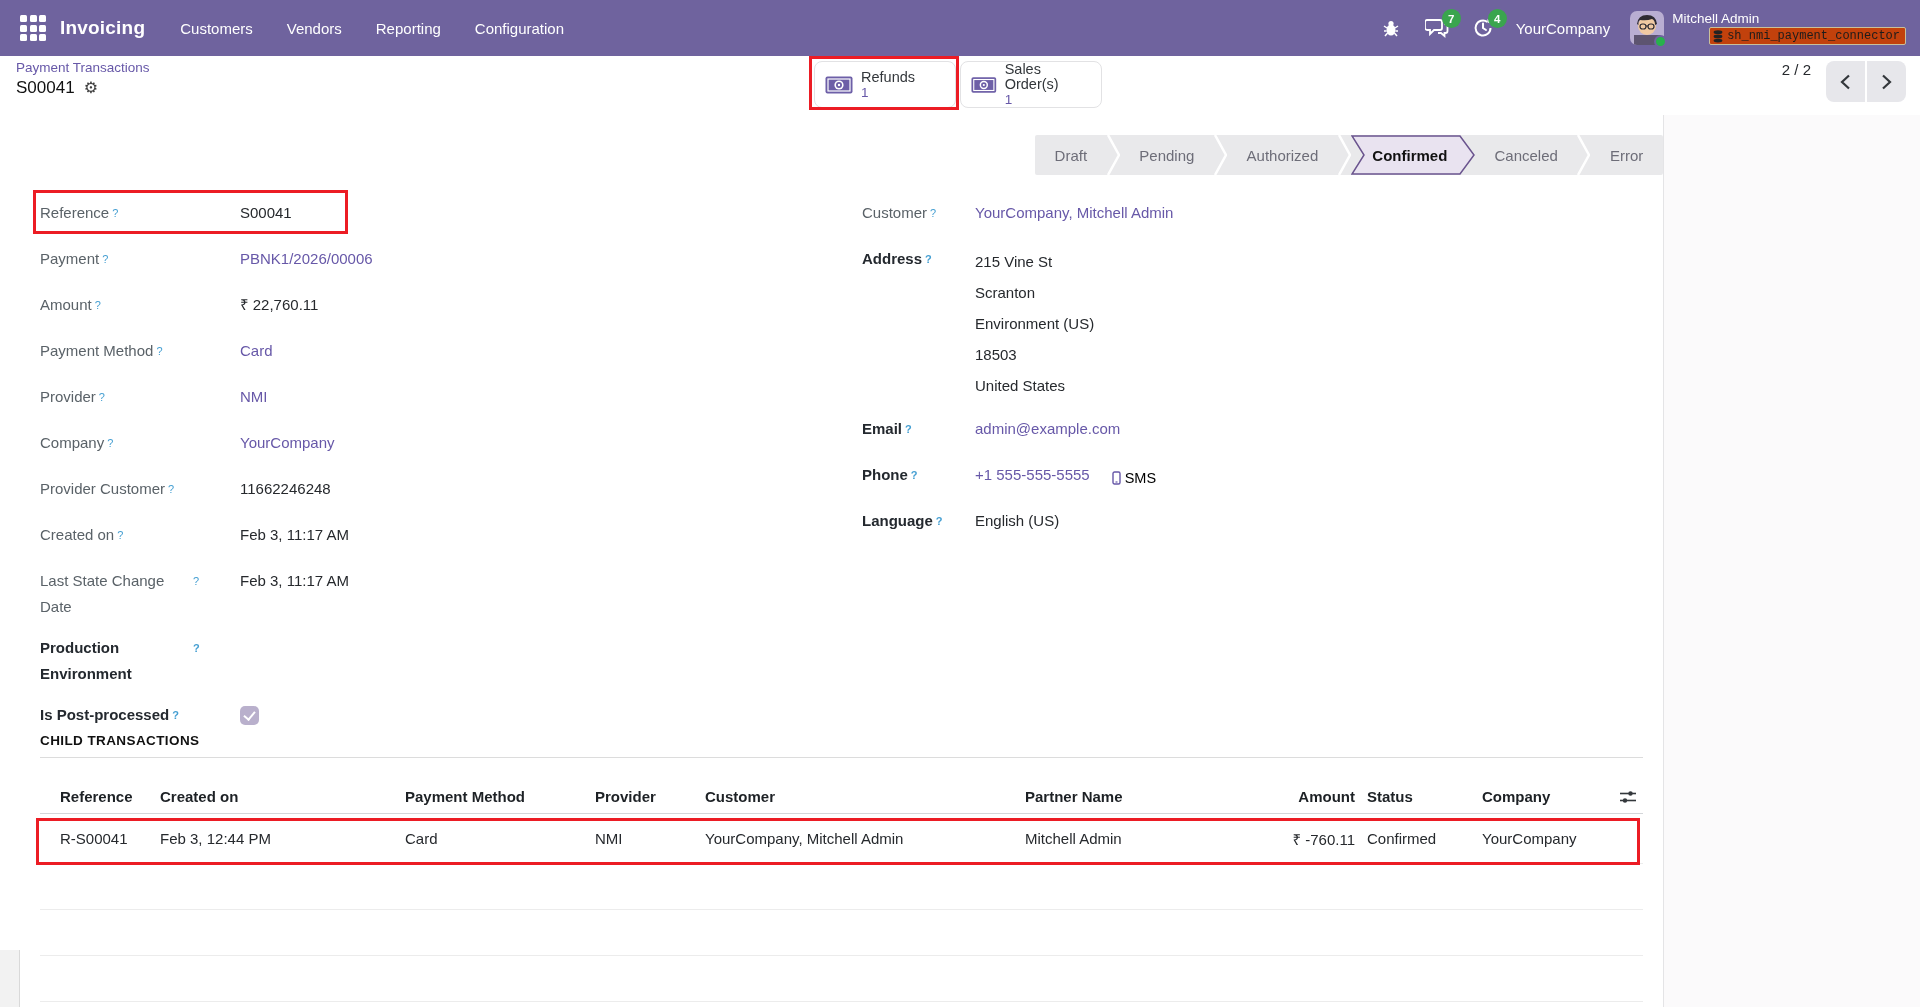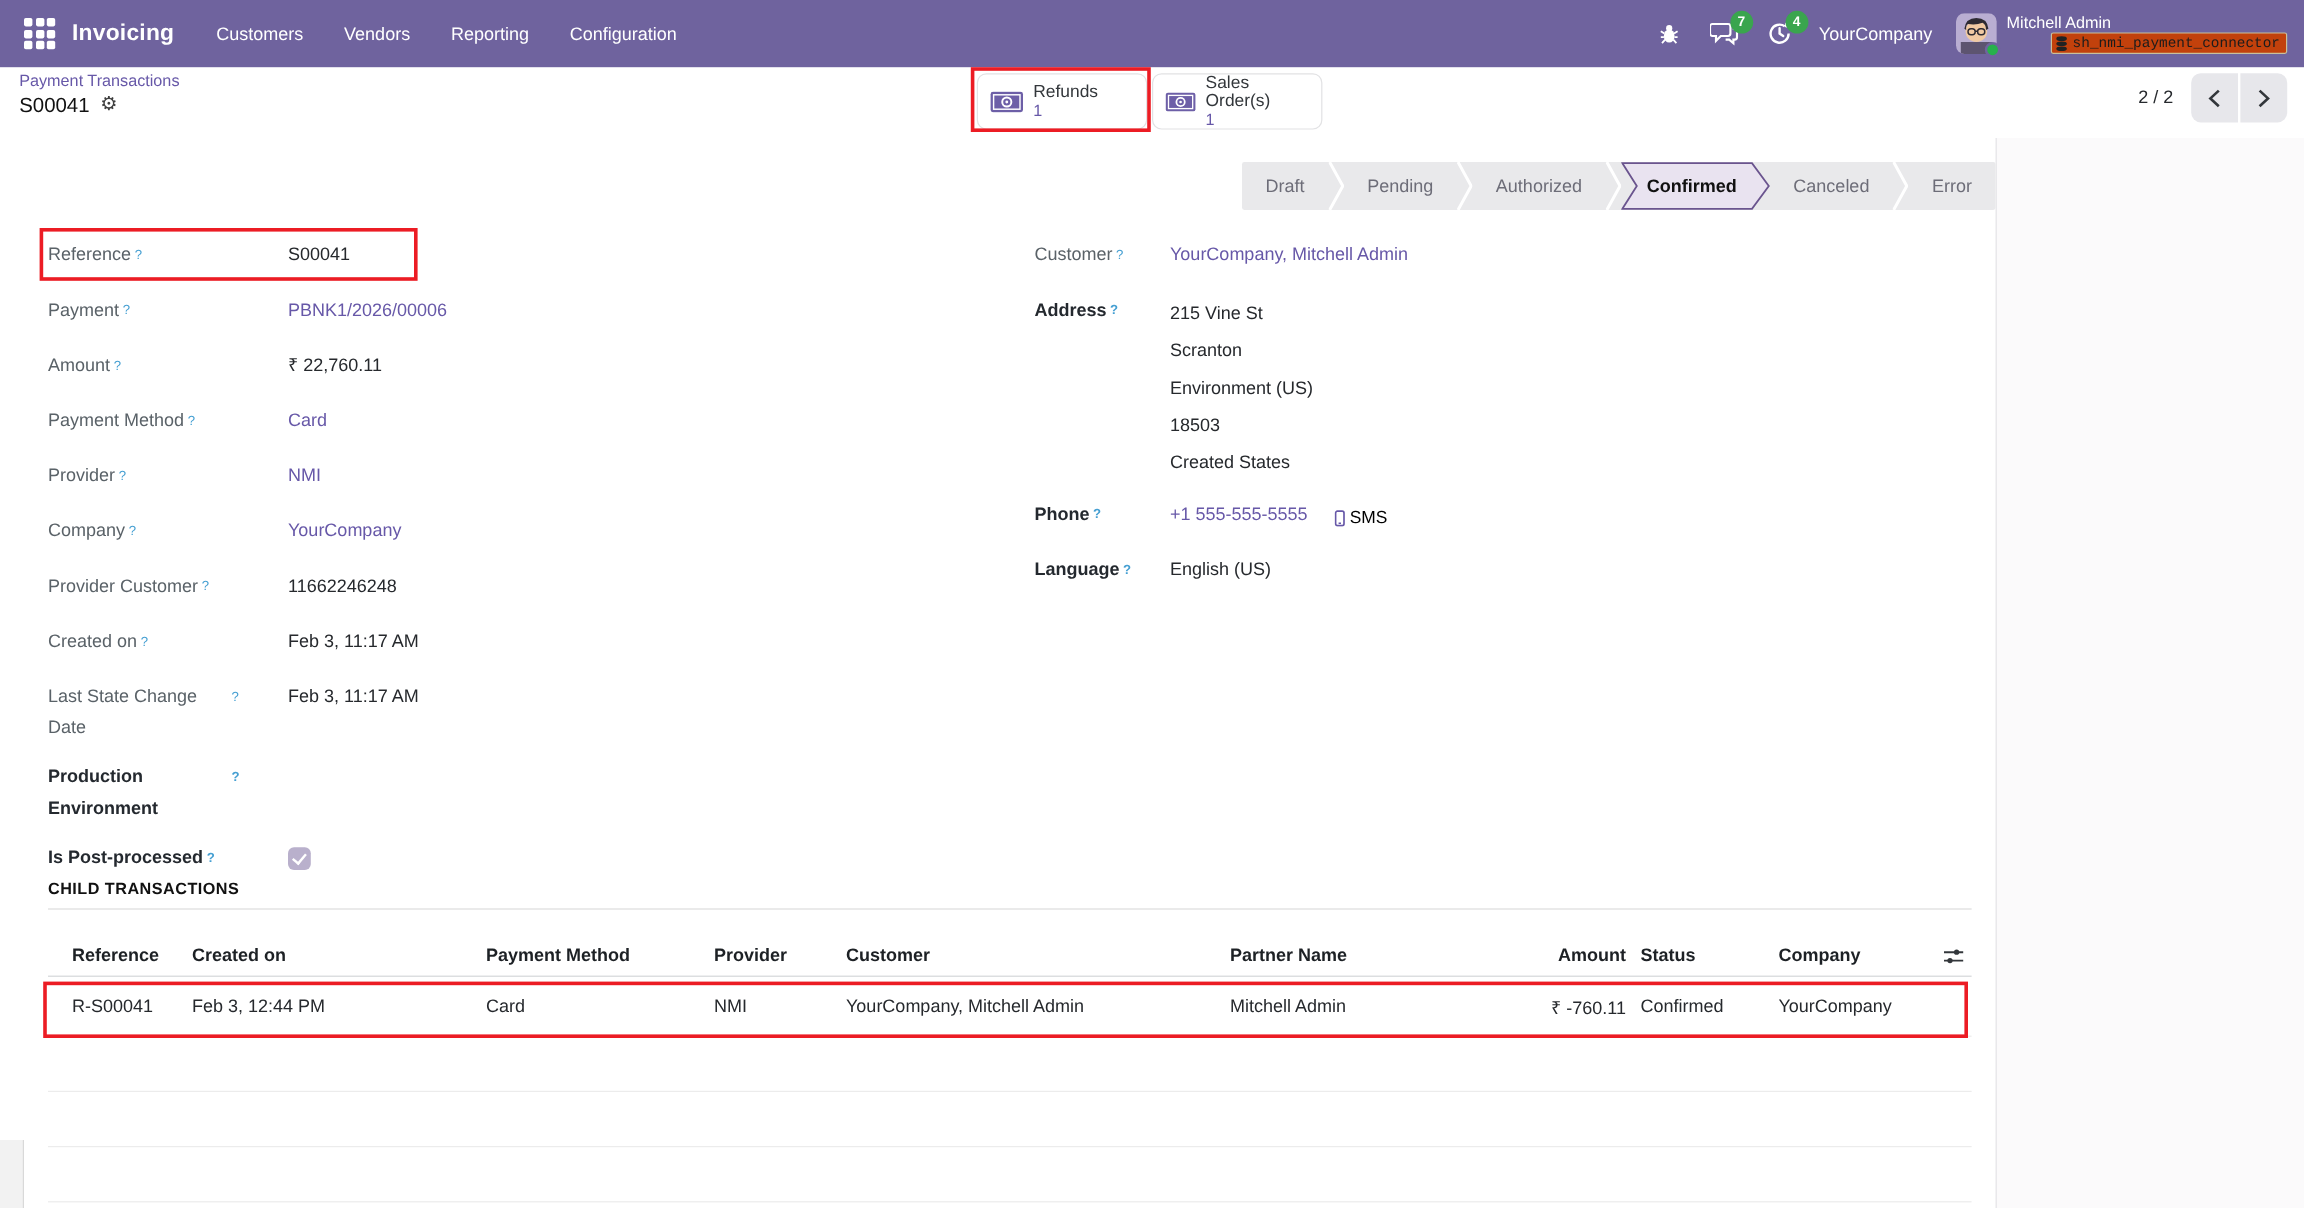--- a/index.html
+++ b/index.html
@@ -40,21 +40,21 @@
   .record-name { font-size:17px; font-weight:500; color:#111; }
   .gear { font-size:16px; color:#3f3f3f; cursor:pointer; line-height:1; }
 
   .stat-buttons { position:absolute; left:814px; top:61px; display:flex; gap:4px; }
   .stat-btn { width:142px; height:47px; background:#fff; border:1px solid #e2e2e4; border-radius:8px;
     display:flex; align-items:center; gap:8px; padding:0 10px; cursor:pointer; }
   .stat-texts { display:flex; flex-direction:column; line-height:15px; }
   .stat-label { font-size:14.5px; color:#33373b; }
   .stat-count { font-size:13.5px; color:#6758A8; }
 
-  .pager { position:absolute; right:14px; top:61px; display:flex; align-items:center; }
+  .pager { position:absolute; right:14px; top:61px; display:flex; }
   .pager-value { font-size:15px; color:#26292d; margin-right:15px; }
   .pager-btn { width:39px; height:41px; background:#e7e7eb; display:flex; align-items:center; justify-content:center; cursor:pointer; }
   .pager-btn.prev { border-radius:8px 0 0 8px; margin-right:2px; }
   .pager-btn.next { border-radius:0 8px 8px 0; }
 
   
   .statusbar { position:absolute; left:1035px; top:135px; width:628px; height:40px;
     background:#E9E9EB; border-radius:2px; display:flex; align-items:stretch; overflow:hidden; }
   .step { flex:1 1 auto; display:flex; align-items:center; justify-content:center;
     font-size:15px; color:#6d6d78; padding:0 10px; cursor:pointer; white-space:nowrap; }
@@ -319,22 +319,26 @@
       <span class="lbl"><span class="t">Customer</span><span class="help">?</span></span>
       <span class="val link">YourCompany, Mitchell Admin</span>
     </div>
     <div class="frow">
       <span class="lbl dark"><span class="t">Address</span><span class="help">?</span></span>
       <span class="val">
         <div class="addr-line">215 Vine St</div>
         <div class="addr-line">Scranton</div>
         <div class="addr-line">Environment (US)</div>
         <div class="addr-line">18503</div>
-        <div class="addr-line">Created States</div>
+        <div class="addr-line">United States</div>
       </span>
+    </div>
+    <div class="frow">
+      <span class="lbl dark"><span class="t">Email</span><span class="help">?</span></span>
+      <span class="val link">admin@example.com</span>
     </div>
     <div class="frow">
       <span class="lbl dark"><span class="t">Phone</span><span class="help">?</span></span>
       <span class="val link">+1 555-555-5555</span>
       <span class="sms-wrap">
         <svg width="9" height="14" viewBox="0 0 9 14">
           <rect x="1" y="1" width="7" height="12" rx="1.5" fill="none" stroke="#6758A8" stroke-width="1.4"></rect>
           <path d="M3.5 11 h2" stroke="#6758A8" stroke-width="1.2"></path>
         </svg>
         <span>SMS</span>

